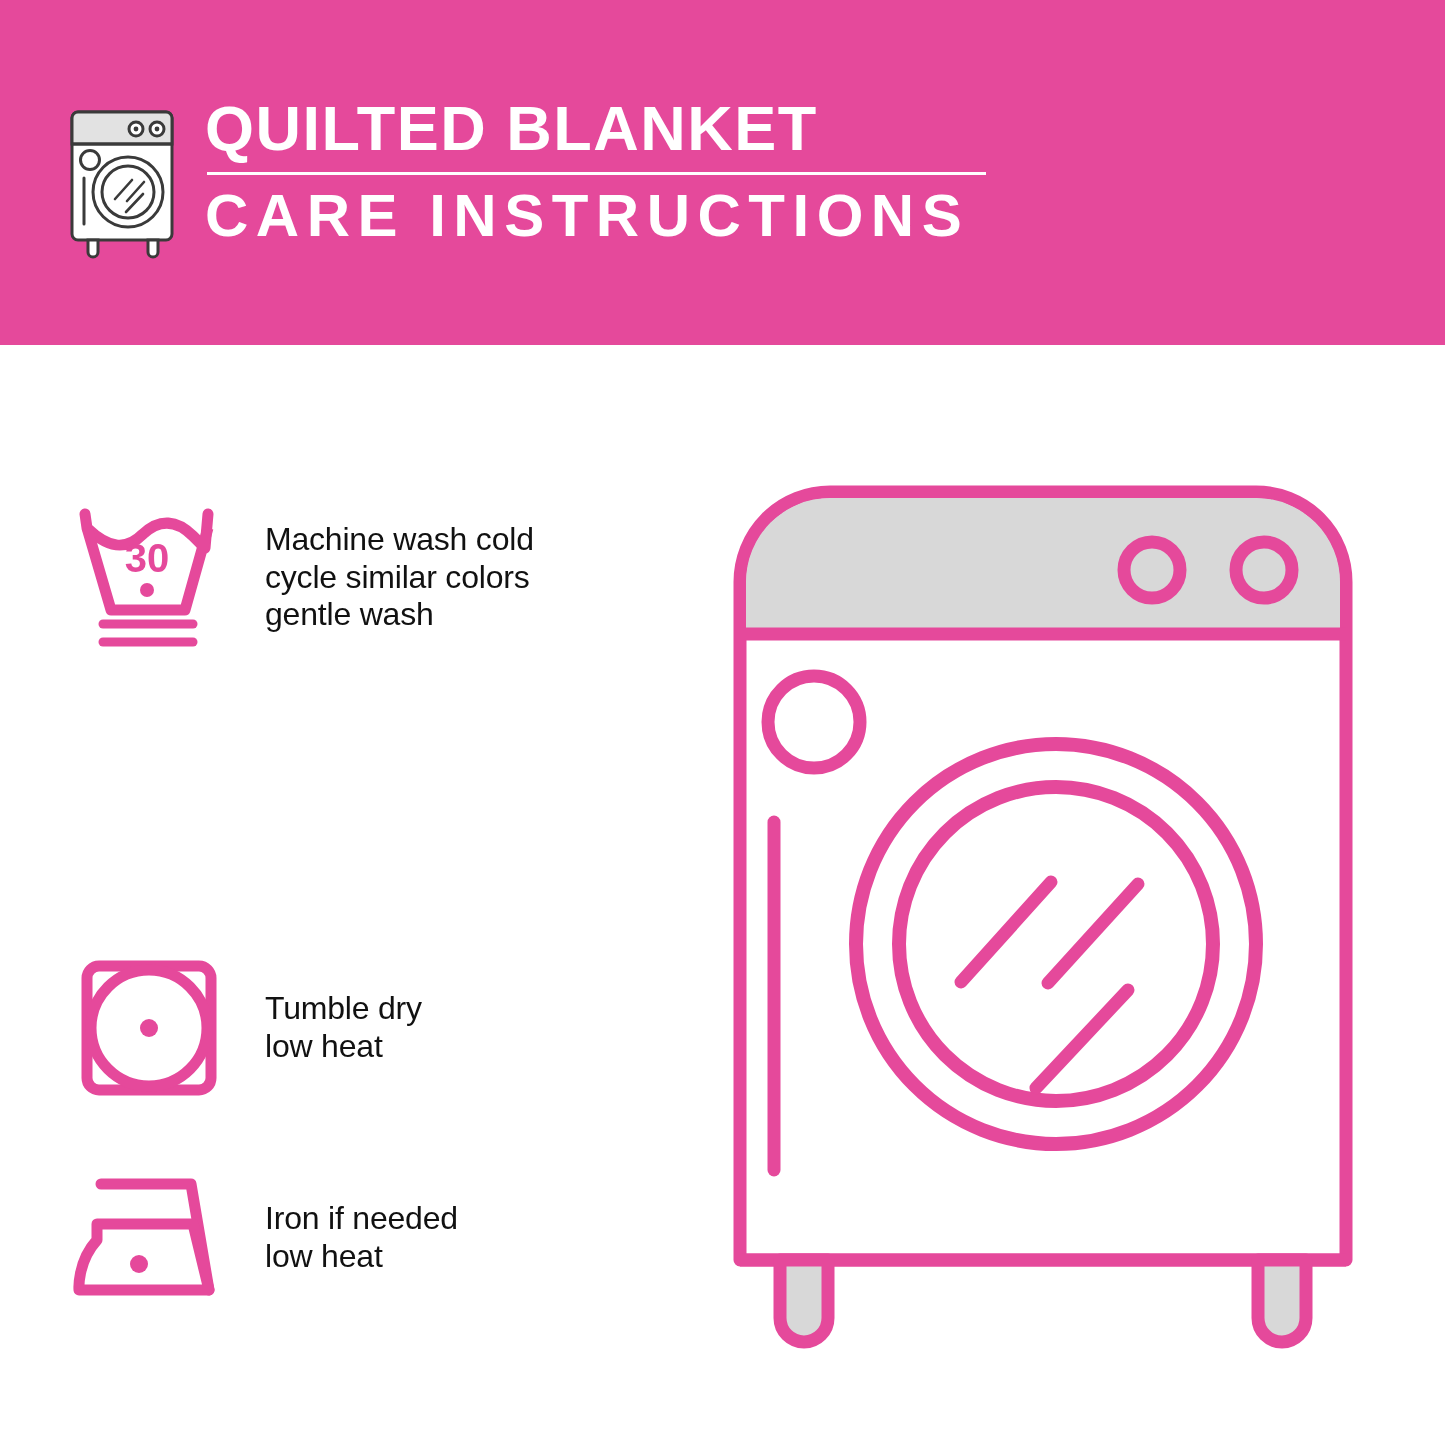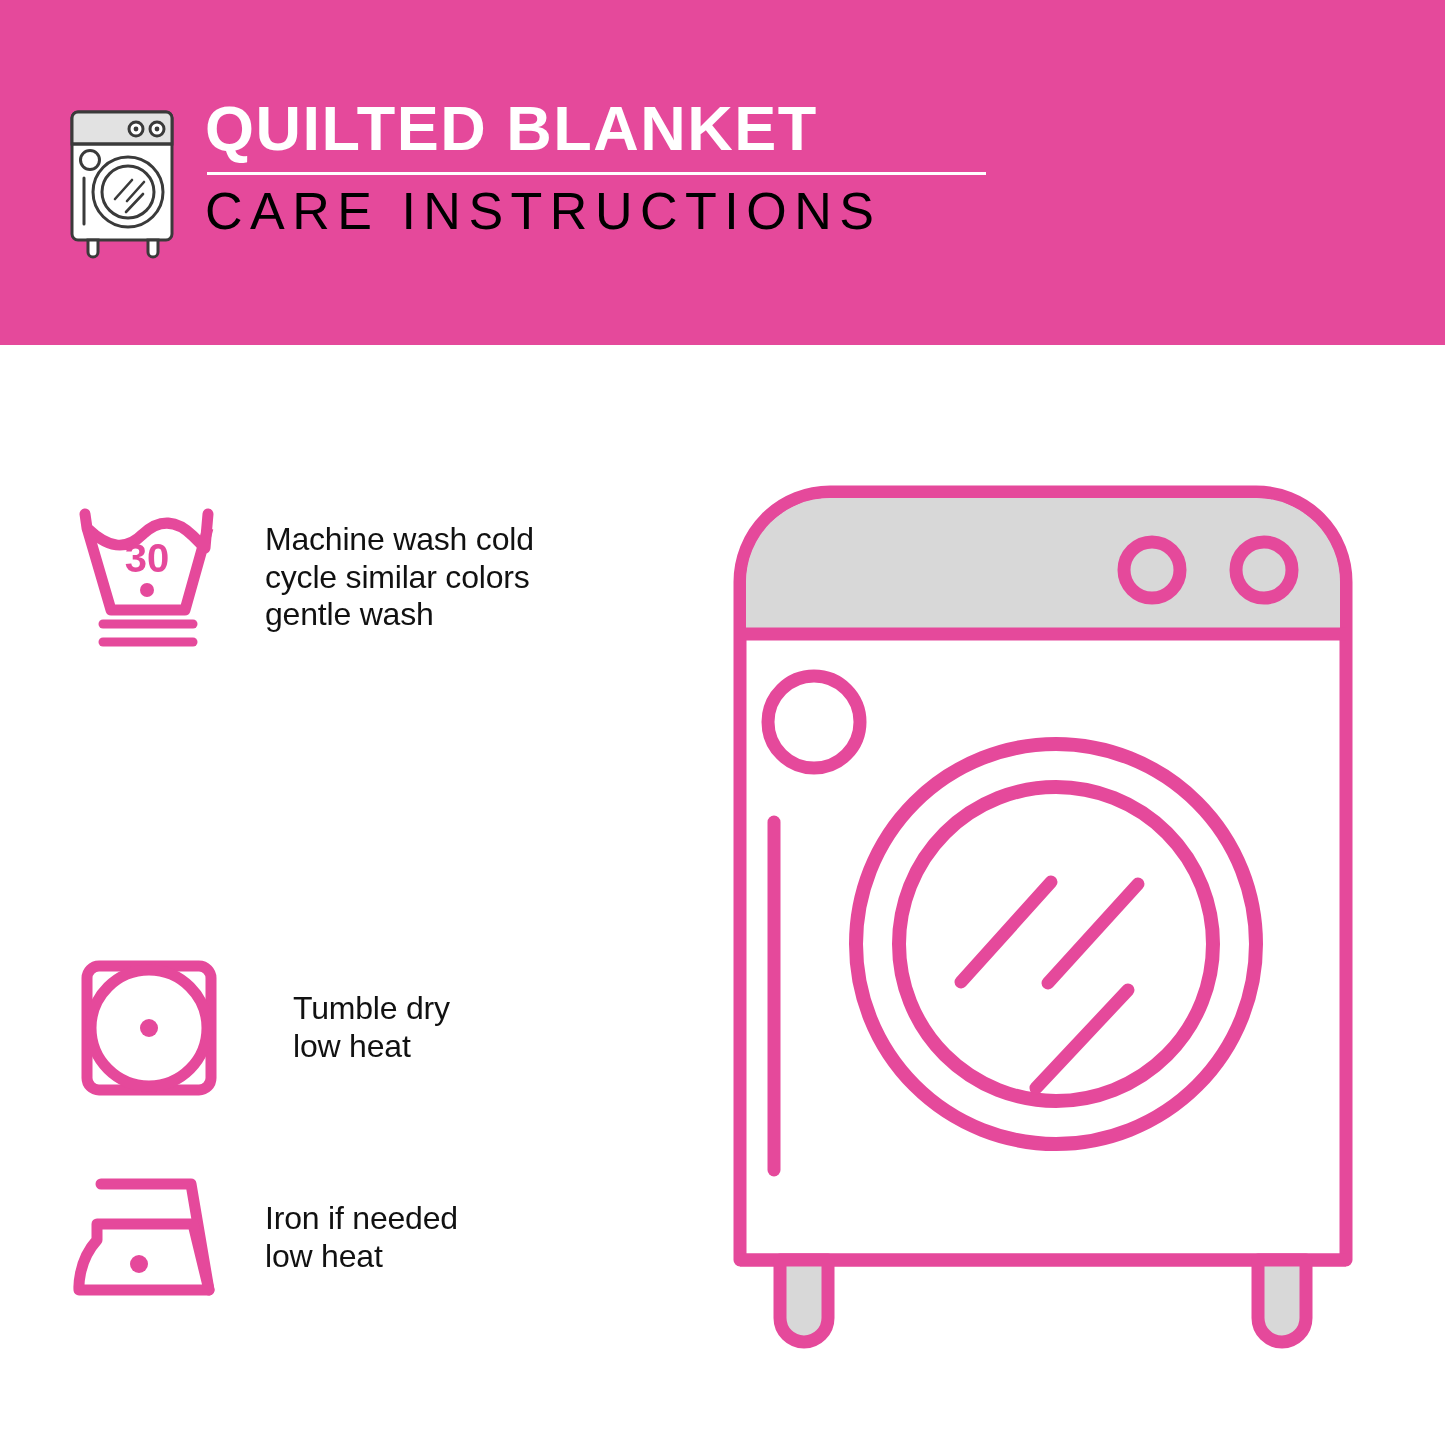--- a/index.html
+++ b/index.html
@@ -56,23 +56,23 @@
     white-space: nowrap;
     font-family: "Liberation Sans", sans-serif;
   }
   .title-rule {
     width: 779px;
     height: 3px;
     background: #ffffff;
     margin: 12px 0 10px 2px;
   }
   .title-sub {
-    color: #000000;
-    font-size: 52px;
-    font-weight: 400;
+    color: #ffffff;
+    font-size: 60px;
+    font-weight: 700;
     letter-spacing: 7.5px;
     line-height: 1.02;
     white-space: nowrap;
     font-family: "Liberation Sans", sans-serif;
   }
 
   
   .care-list {
     position: absolute;
     left: 0;
@@ -83,21 +83,21 @@
   }
   .care-row {
     position: absolute;
     left: 62px;
     width: 620px;
     display: flex;
     align-items: center;
   }
   .care-row-0 { top: 150px; }
   .care-row-1 { top: 372px; }
-  .care-row-2 { top: 600px; gap: 28px; }
+  .care-row-2 { top: 600px; }
   .care-row-3 { top: 810px; }
 
   .care-icon {
     width: 185px;
     height: 165px;
     flex: 0 0 auto;
     display: flex;
     align-items: center;
     justify-content: center;
   }

